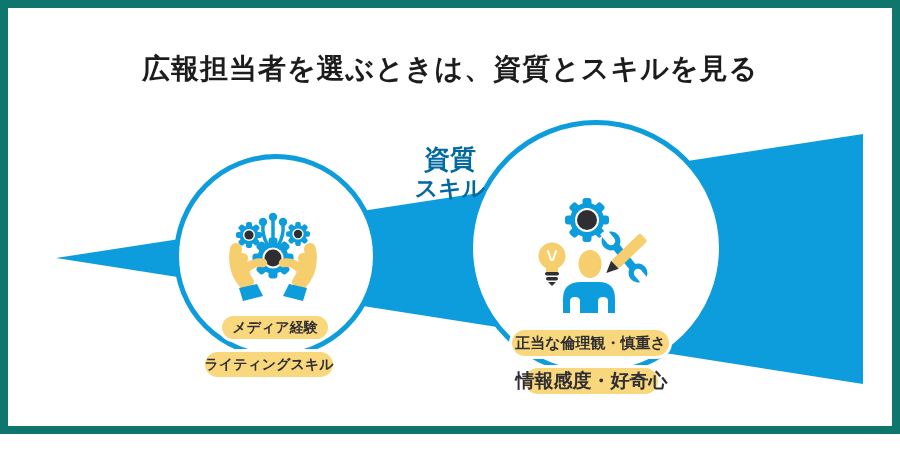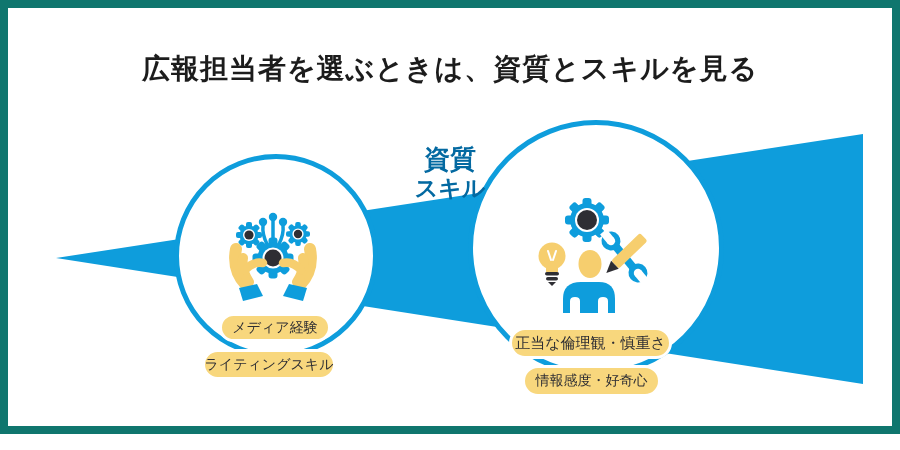--- a/index.html
+++ b/index.html
@@ -25,26 +25,26 @@
   }
   .label-skills{top:165px; font-size:23px;text-align:center;}
   .label-qualities{top:134px; font-size:26px;}
   .icon-svg{position:absolute; z-index:3;}
   .icon-skills{left:211px; top:194px;}
   .icon-qualities{left:520px; top:185px;}
   .tag{
     position:absolute; z-index:5; box-sizing:border-box;
     background:#F8D77D; border:3px solid #ffffff; border-radius:17px;
     display:flex; align-items:center; justify-content:center;
-    font-weight:400; color:#2e2e33; white-space:nowrap;
+    font-weight:700; color:#2e2e33; white-space:nowrap;
   }
   .tag-media    {left:211px; top:305px; width:112px; height:29px; font-size:14px;}
   .tag-writing  {left:194px; top:341px; width:134px; height:31px; font-size:14px;}
   .tag-ethics   {left:501px; top:319px; width:163px; height:32px; font-size:15px;}
-  .tag-curiosity{left:514px; top:357px; width:139px; height:32px; font-size:14px;text-align:center;}
+  .tag-curiosity{left:514px; top:357px; width:139px; height:32px; font-size:19px;text-align:center;}
 </style>
 </head>
 <body>
 
 <div class="frame">
 
   <svg class="arrow-svg" width="900" height="450" viewBox="0 0 900 450">
     <polygon points="48,250 855,126 855,376" fill="#0E9DDC"></polygon>
   </svg>
 

